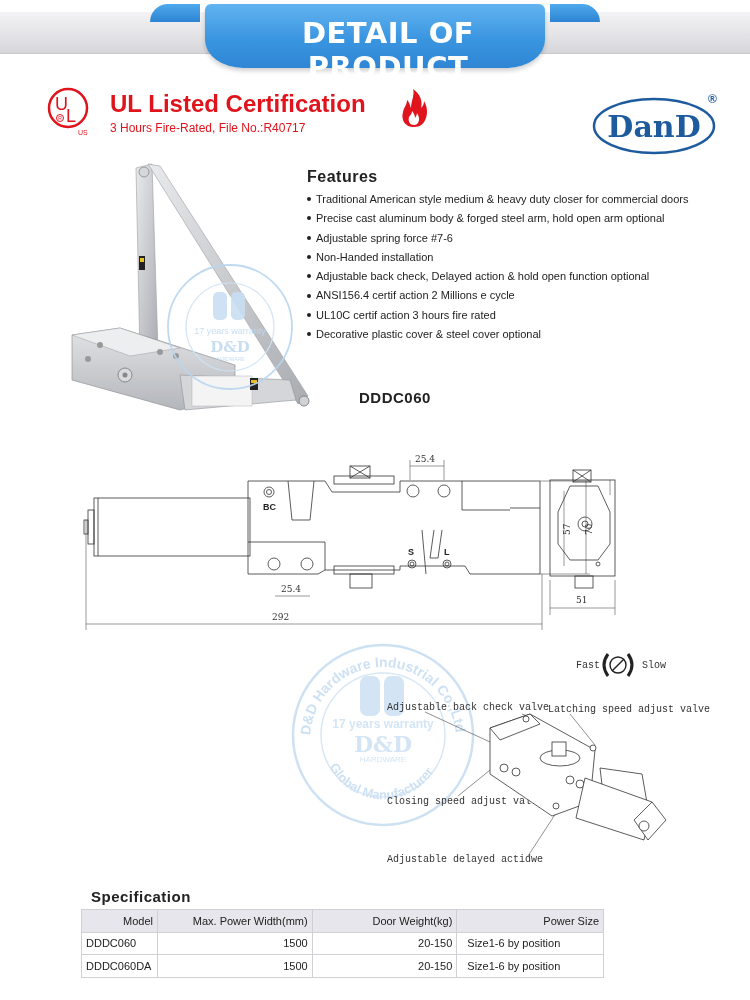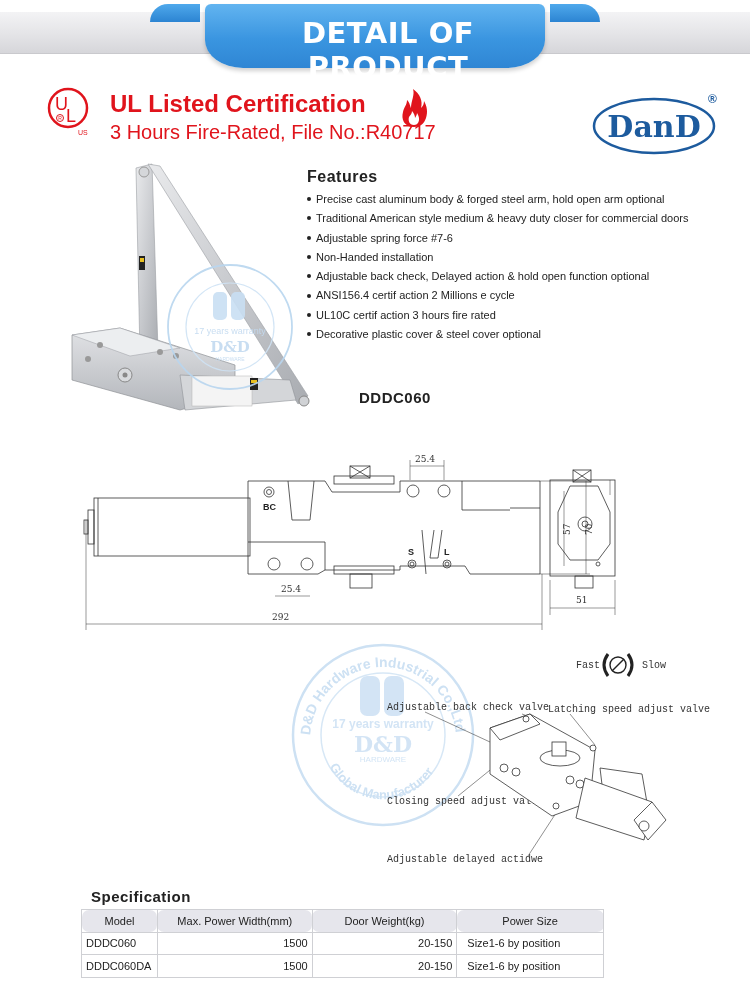--- a/index.html
+++ b/index.html
@@ -30,21 +30,21 @@
     font-family: "DejaVu Sans", sans-serif;
   }
 
   
   .ul-logo { position: absolute; left: 46px; top: 86px; width: 44px; height: 50px; }
   .ul-title {
     position: absolute; left: 110px; top: 90px; color: #e0141c;
     font-size: 24px; font-weight: bold;
   }
   .ul-sub {
-    position: absolute; left: 110px; top: 121px; color: #e0141c; font-size: 20px;
+    position: absolute; left: 110px; top: 121px; color: #e0141c; font-size: 12px;
   }
   .flame { position: absolute; left: 400px; top: 88px; width: 28px; height: 40px; }
 
   
   .dand-logo { position: absolute; left: 592px; top: 97px; width: 124px; height: 58px; }
   .dand-reg { position: absolute; left: 708px; top: 92px; font-size: 12px; color: #1d5b9e; font-weight: bold; }
 
   
   .product-photo { position: absolute; left: 60px; top: 160px; width: 260px; height: 260px; }
 
@@ -81,21 +81,21 @@
     letter-spacing: 0.5px;
     margin-top: 8px;
   }
   .spec-table {
     position: absolute; left: 81px; top: 909px; width: 523px; border-collapse: collapse;
     font-size: 11px; color: #222;
   }
   .spec-table th, .spec-table td {
     border: 1px solid #cfd0d4; height: 22.5px; font-weight: normal; padding: 0 4px;
   }
-  .spec-table th { background: #e6e6ec; text-align: center; border-radius: 7px; }
+  .spec-table th { background: #e6e6ec; text-align: right; }
   .spec-table td { text-align: right; background: #fff; }
   .spec-table td.model { text-align: left; }
   .spec-table td.power { text-align: left; padding-left: 10px; }
 </style>
 </head>
 <body>
 
 <div class="banner-bar"></div>
 <div class="banner-fold-l"></div>
 <div class="banner-fold-r"></div>
@@ -166,22 +166,22 @@
   <circle cx="65" cy="65" r="44" fill="none" stroke="#cfe3f5" stroke-width="1.2"></circle>
   <rect x="48" y="30" width="14" height="28" rx="5" fill="#c9dff3"></rect>
   <rect x="66" y="30" width="14" height="28" rx="5" fill="#c9dff3"></rect>
   <text x="65" y="72" text-anchor="middle" font-family="Liberation Sans, sans-serif" font-size="9" fill="#c3daf0">17 years warranty</text>
   <text x="65" y="90" text-anchor="middle" font-family="DejaVu Serif, serif" font-weight="bold" font-size="15" fill="#c3daf0">D&amp;D</text>
   <text x="65" y="99" text-anchor="middle" font-family="Liberation Sans, sans-serif" font-size="5" fill="#c3daf0">HARDWARE</text>
 </svg>
 
 <div class="features-title">Features</div>
 <ul class="features-list">
+  <li><span class="dot"></span><span>Traditional American style medium &amp; heavy duty closer for commercial doors</span></li>
   <li><span class="dot"></span><span>Precise cast aluminum body &amp; forged steel arm, hold open arm optional</span></li>
-  <li><span class="dot"></span><span>Traditional American style medium &amp; heavy duty closer for commercial doors</span></li>
   <li><span class="dot"></span><span>Adjustable spring force #7-6</span></li>
   <li><span class="dot"></span><span>Non-Handed installation</span></li>
   <li><span class="dot"></span><span>Adjustable back check, Delayed action &amp; hold open function optional</span></li>
   <li><span class="dot"></span><span>ANSI156.4 certif action 2 Millions e cycle</span></li>
   <li><span class="dot"></span><span>UL10C certif action 3 hours fire rated</span></li>
   <li><span class="dot"></span><span>Decorative plastic cover &amp; steel cover optional</span></li>
 </ul>
 <div class="model-name">DDDC060</div>
 
 <svg class="tech-drawing" viewBox="0 0 600 190" fill="none" stroke="#333" stroke-width="0.8">

